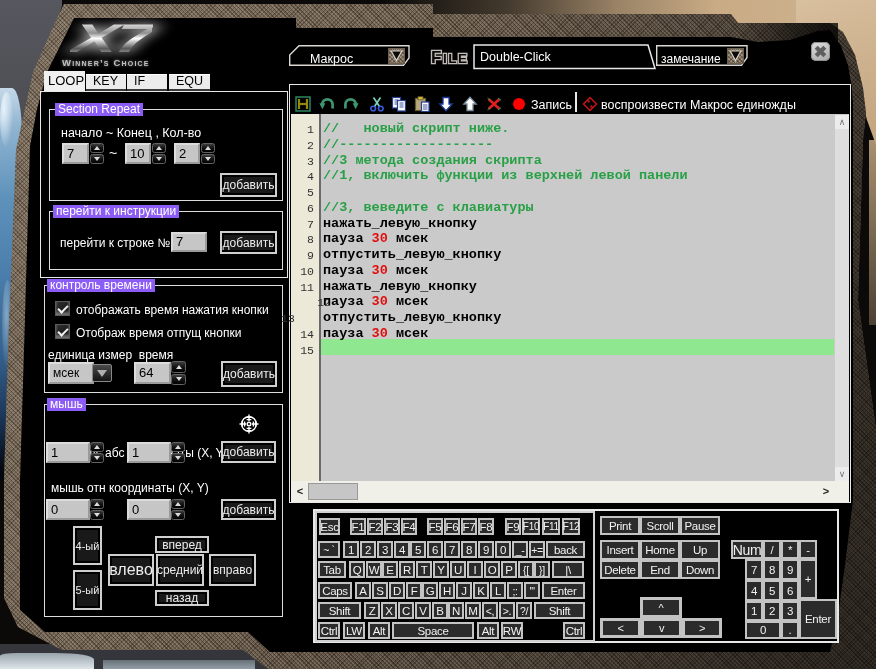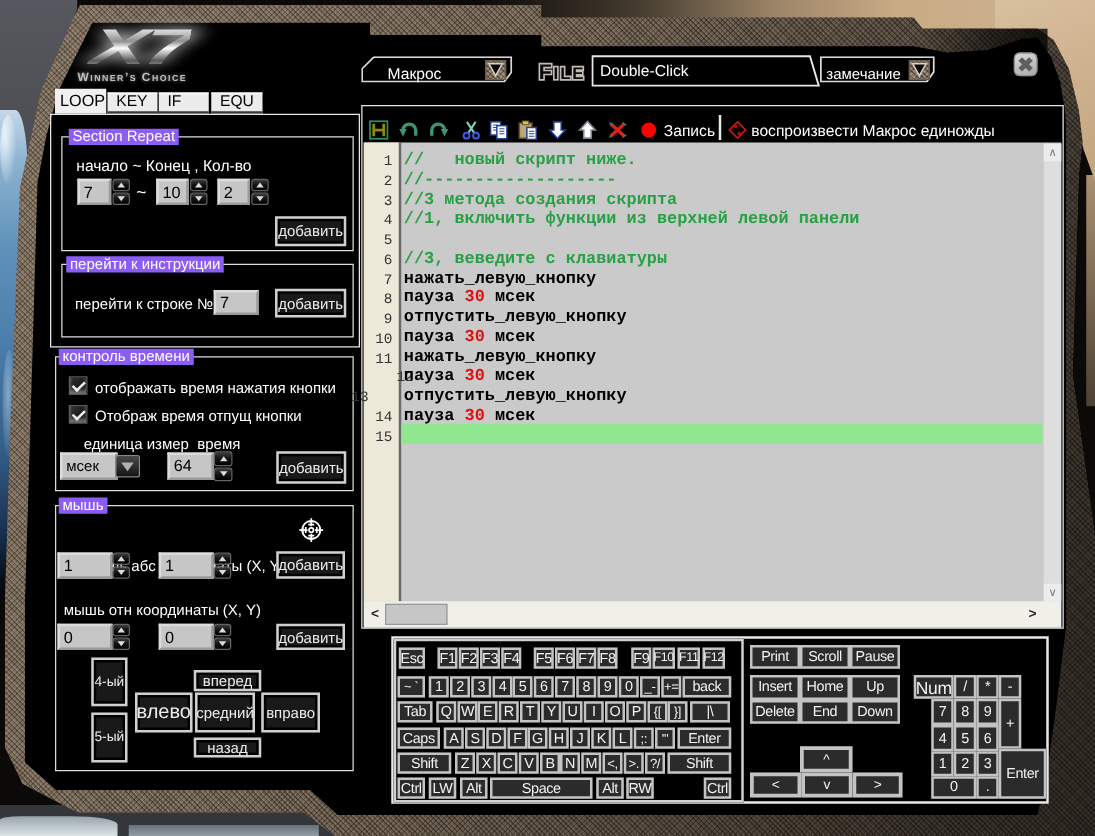--- a/index.html
+++ b/index.html
@@ -83,21 +83,21 @@
 <div class="gbt" style="left:53px;top:205px">перейти к инструкции</div>
 <div class="txt" style="left:60px;top:236px;font-size:12px;color:#fff;">перейти к строке №:</div>
 <div class="fld" style="left:171px;top:232px;width:36px;height:20px;font-size:13px;line-height:16px">7</div>
 <div class="btn" style="left:220px;top:231px;width:57px;height:23px;font-size:12px">добавить</div>
 <div class="gb" style="left:44px;top:285px;width:239px;height:108px"></div>
 <div class="gbt" style="left:47px;top:279px">контроль времени</div>
 <div class="cb" style="left:55px;top:301px"></div>
 <div class="txt" style="left:76px;top:303px;font-size:12px;color:#fff;">отображать время нажатия кнопки</div>
 <div class="cb" style="left:55px;top:324px"></div>
 <div class="txt" style="left:76px;top:326px;font-size:12px;color:#fff;">Отображ время отпущ кнопки</div>
-<div class="txt" style="left:48px;top:348px;font-size:12px;color:#fff;margin-left:19px;">единица измер&nbsp; время</div>
+<div class="txt" style="left:48px;top:348px;font-size:12px;color:#fff;">единица измер&nbsp; время</div>
 <div class="fld" style="left:48px;top:362px;width:46px;height:22px;font-size:12px;line-height:18px">мсек</div>
 <div class="abs" style="left:92px;top:364px;width:20px;height:18px;background:linear-gradient(180deg,#4a4a4a,#151515);border:1px solid #888;border-radius:2px"></div>
 <svg class="abs" style="left:95px;top:368px" width="14" height="11" viewBox="0 0 14 11">
       <path d="M2 2 H12 L7 9 Z" fill="#b0b0b0"></path>
     </svg>
 <div class="fld" style="left:134px;top:362px;width:37px;height:22px;font-size:13px;line-height:18px">64</div>
 <div class="spin" style="left:171px;top:361px;width:15px;height:24px">
       <div class="sb up"></div>
       <div class="sb dn"></div>
     </div>

